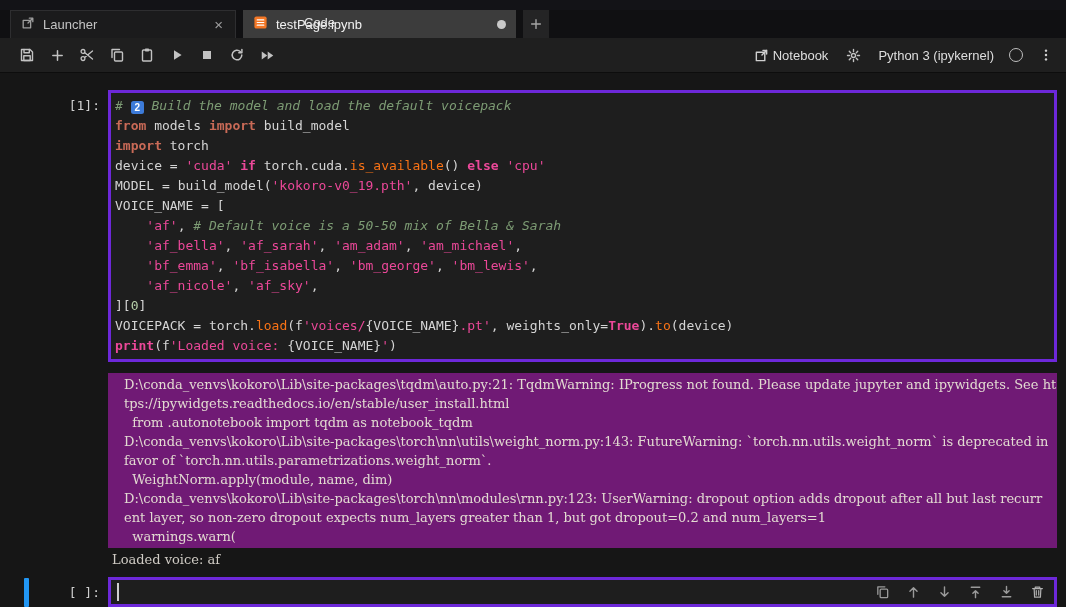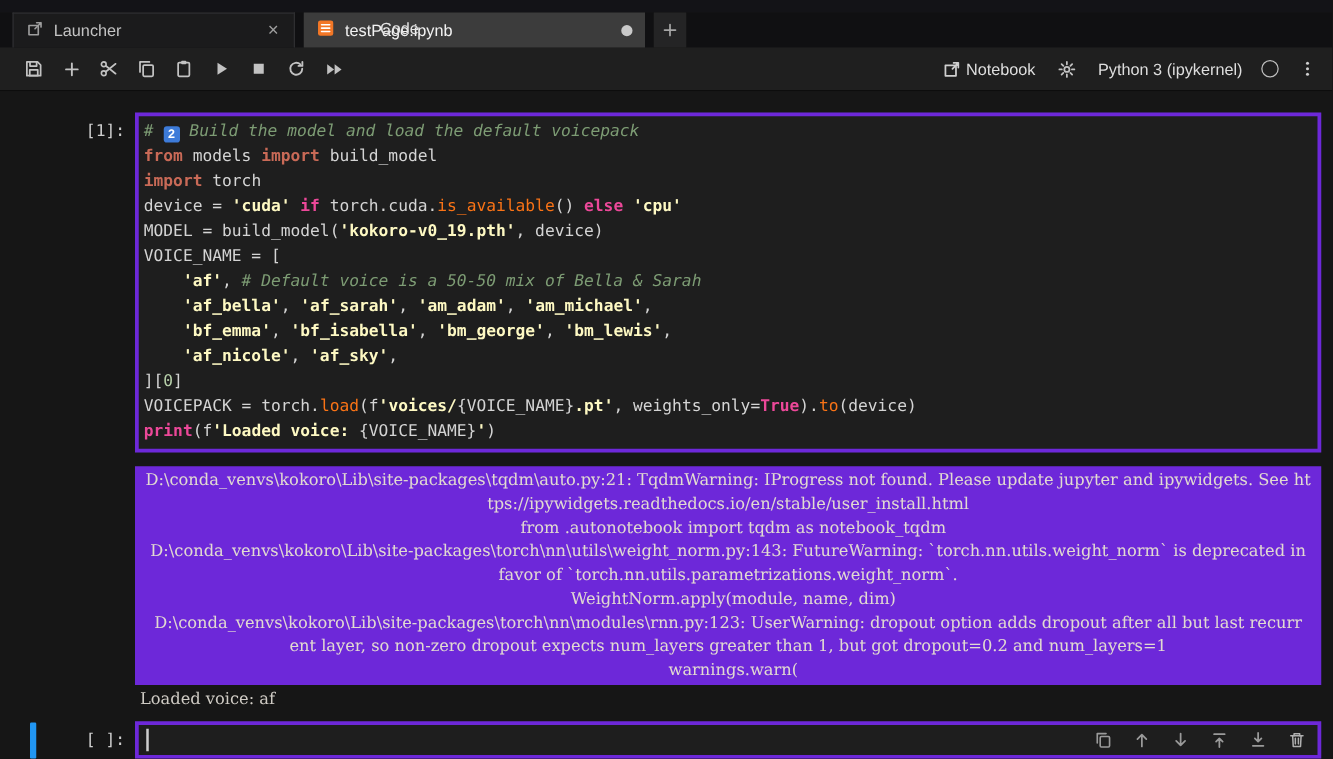--- a/index.html
+++ b/index.html
@@ -29,27 +29,27 @@
   .content { position:absolute; top:73px; left:0; right:0; bottom:0; background:#161616; padding:17px 9px 0 0; }
   .cell { display:flex; position:relative; }
   .gutter { width:108px; flex:none; text-align:right; padding:6px 8px 0 0; font:13px/20px "DejaVu Sans Mono", monospace; color:#cfcfcf; position:relative; }
   .cellbody { flex:1; min-width:0; }
 
   .editor { background:#1e1e1e; border:3px solid #6d28d9; padding:3px 4px; font:13px/20px "DejaVu Sans Mono", monospace; white-space:pre; overflow:hidden; }
   .cm-line { height:20px; }
   .t-c { color:#7d9c74; font-style:italic; }
   .t-m { color:#c96a57; font-weight:600; }
   .t-k { color:#ec4899; font-weight:600; }
-  .t-s { color:#fef9c3;font-weight:bold; }
+  .t-s { color:#ec4899; }
   .t-f { color:#f97316; }
   .t-n { color:#b5cea8; }
   .t-d, .t-o { color:#d4d4d4; }
   .t-b { display:inline-block; background:#3d7bd9; color:#fff; font:bold 10px/13px "Liberation Sans", sans-serif; font-style:normal; width:13px; height:13px; text-align:center; border-radius:2.5px; vertical-align:-1px; }
 
-  .stderr { margin-top:11px; background:#6d28d9; padding:2px 4px; font:13px/19px "DejaVu Serif", serif; color:#e2dad1; white-space:pre; overflow:hidden;text-align:center; }
+  .stderr { margin-top:11px; background:#701a75; padding:2px 16px; font:13px/19px "DejaVu Serif", serif; color:#e2dad1; white-space:pre; overflow:hidden; }
   .out-line { height:19px; }
   .stdout { padding:2px 4px 0 4px; font:13px/19px "DejaVu Serif", serif; color:#cfcbc4; white-space:pre; }
 
   .cell2 { margin-top:8px; }
   .editor.empty { height:30px; display:flex; align-items:center; position:relative; white-space:normal; }
   .caret { width:2px; height:18px; background:#cfcfcf; margin-left:2px; animation:blink 1.2s steps(2,start) infinite; }
   @keyframes blink { 50% { opacity:0; } }
   .active-bar { position:absolute; left:24px; top:1px; width:5px; height:29px; background:#2196f3; border-radius:1px; }
   .cell-toolbar { position:absolute; right:8px; top:50%; transform:translateY(-50%); display:flex; gap:14px; }
   .ctbtn { width:17px; height:17px; display:flex; align-items:center; justify-content:center; color:#9a9a9a; }

